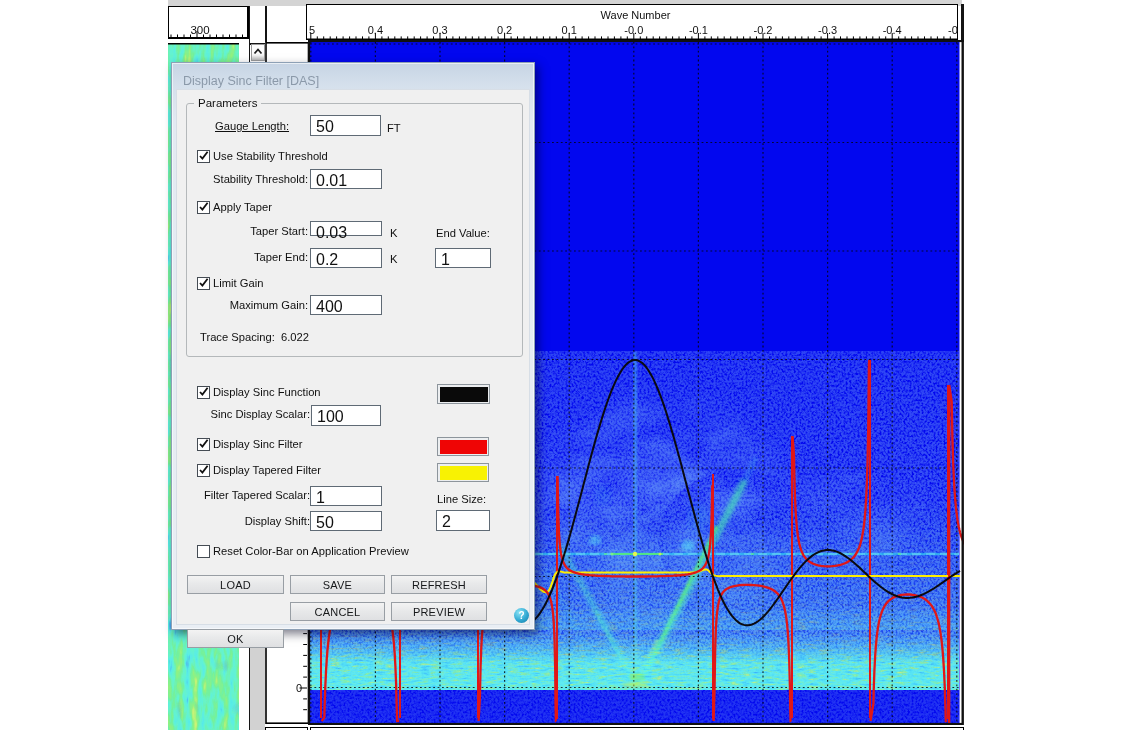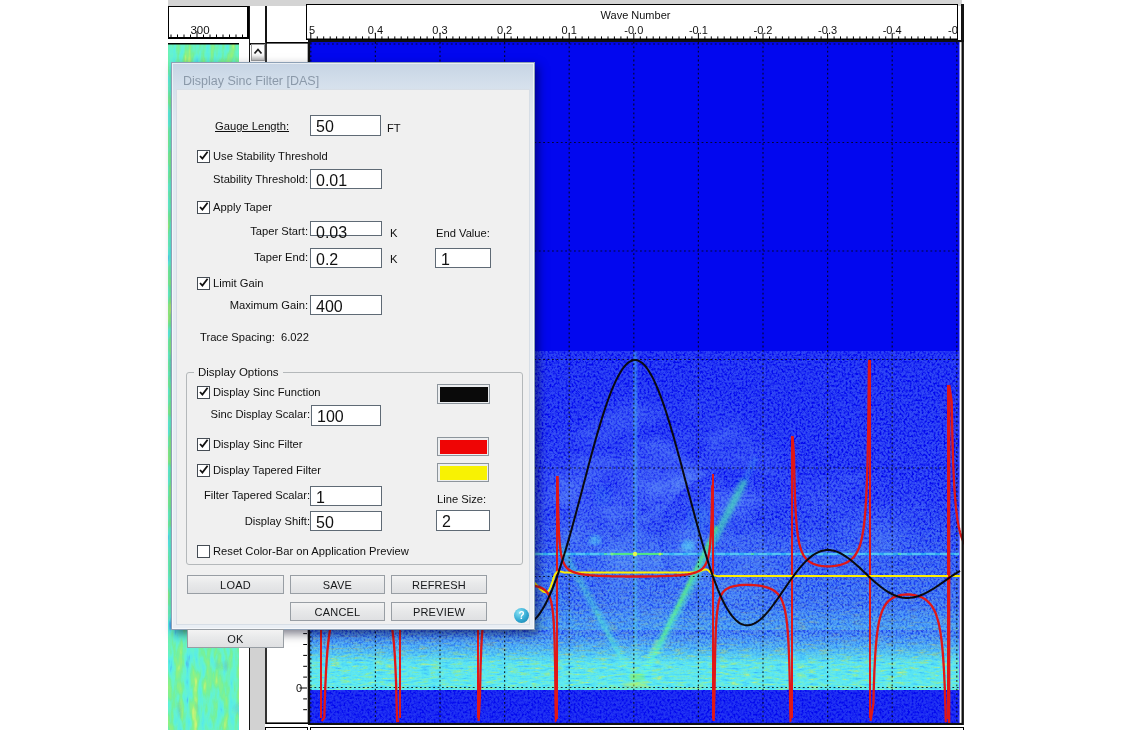--- a/index.html
+++ b/index.html
@@ -457,20 +457,23 @@
 
 <div class="abs" style="left:265px; top:727px; width:43px; height:3px; background:#fff; border:1.6px solid #000; border-bottom:none;"></div>
 <div class="abs" style="left:310px; top:727px; width:654px; height:3px; background:#fff; border:1.6px solid #000; border-bottom:none;"></div>
 
 <div class="abs" style="left:171px; top:62px; width:364px; height:568px;
   background:linear-gradient(180deg,#c6d4e4 0%,#d5e0ec 22px,#e3eaf2 60px,#e9eef4 100%);
   border:1px solid #8da0b5; box-shadow:3px 4px 9px rgba(0,0,25,.5), inset 0 0 0 1px rgba(255,255,255,.6);">
   <div class="abs" style="left:11px; top:11px; font-size:12.5px; color:#8b99a9;">Display Sinc Filter [DAS]</div>
   <div class="abs" style="left:4px; top:26px; width:354px; height:536px; background:#f0f0f0; border:1px solid #d7dee6;"></div>
 
+  <div class="grp" style="left:14px; top:40px; width:337px; height:254px;">
+        <span>Parameters</span>
+      </div>
   <div class="lab" style="left:43px; top:57px;text-decoration:underline;">Gauge Length:</div>
   <div class="tb" style="left:138px; top:52px; width:71px; height:21px;">50</div>
   <div class="lab" style="left:215px; top:59px;">FT</div>
 
   <div class="cb" style="left:25px; top:87px;">
         <svg width="13" height="13" viewBox="0 0 13 13" style="position:absolute;left:-1px;top:-2px;overflow:visible">
           <path d="M3,7 L5.4,9.6 L10.6,2.8" fill="none" stroke="#111" stroke-width="1.8"></path>
         </svg>
       </div>
   <div class="lab" style="left:41px; top:87px;">Use Stability Threshold</div>
@@ -495,23 +498,20 @@
   <div class="cb" style="left:25px; top:214px;">
         <svg width="13" height="13" viewBox="0 0 13 13" style="position:absolute;left:-1px;top:-2px;overflow:visible">
           <path d="M3,7 L5.4,9.6 L10.6,2.8" fill="none" stroke="#111" stroke-width="1.8"></path>
         </svg>
       </div>
   <div class="lab" style="left:41px; top:214px;">Limit Gain</div>
   <div class="rlab" style="left:20px; top:236px; width:116px;">Maximum Gain:</div>
   <div class="tb" style="left:138px; top:232px; width:72px; height:20px;">400</div>
   <div class="lab" style="left:28px; top:268px;">Trace Spacing:&nbsp; 6.022</div>
 
-  <div class="grp" style="left:14px; top:309px; width:337px; height:193px;">
-        <span>Display Options</span>
-      </div>
   <div class="cb" style="left:25px; top:323px;">
         <svg width="13" height="13" viewBox="0 0 13 13" style="position:absolute;left:-1px;top:-2px;overflow:visible">
           <path d="M3,7 L5.4,9.6 L10.6,2.8" fill="none" stroke="#111" stroke-width="1.8"></path>
         </svg>
       </div>
   <div class="lab" style="left:41px; top:323px;">Display Sinc Function</div>
   <div class="swatch" style="left:265px; top:321px; width:53px; height:20px;">
         <div style="background:#0a0a0a;"></div>
       </div>
   <div class="rlab" style="left:20px; top:345px; width:118px;">Sinc Display Scalar:</div>

